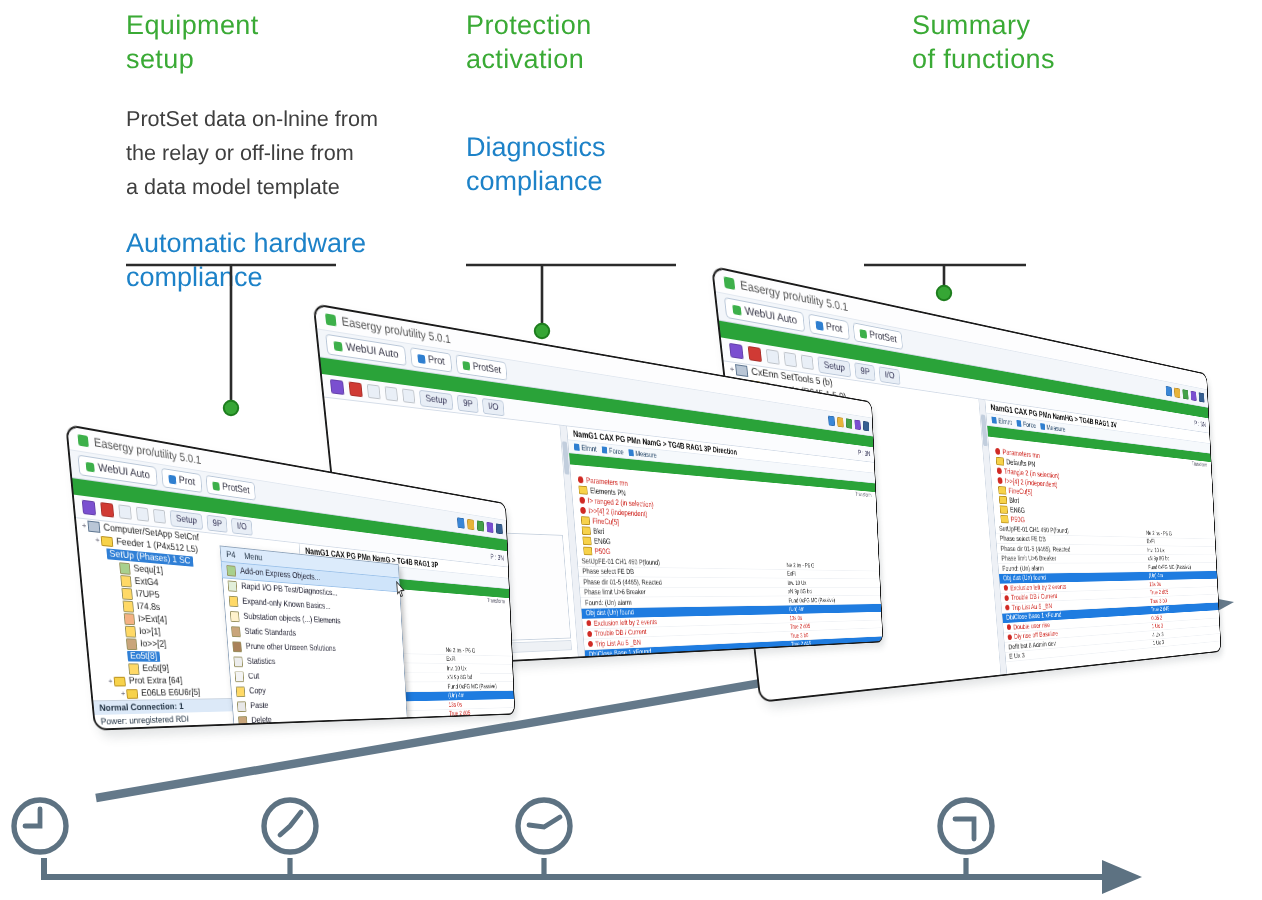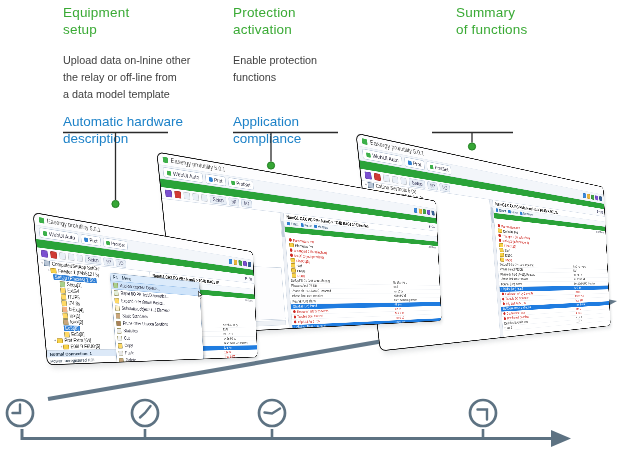--- a/index.html
+++ b/index.html
@@ -117,32 +117,30 @@
     </g>
     <g>
       <circle cx="483" cy="413" r="13" fill="#fff" stroke="#5d7282" stroke-width="2.7"></circle>
       <path d="M477.5,409.5 L487,409.5 L487,419.5" fill="none" stroke="#5d7282" stroke-width="2.4" stroke-linecap="round"></path>
     </g>
   </svg>
 
   <div class="col" id="col1">
     <div class="ghead">Equipment
 setup</div>
-    <div class="body">Upload data on-lnine other
+    <div class="body">ProtSet data on-lnine from
 the relay or off-line from
 a data model template</div>
     <div class="bhead">Automatic hardware
-description</div>
+compliance</div>
   </div>
   <div class="col" id="col2">
     <div class="ghead">Protection
 activation</div>
-    <div class="body">Enable protection
-functions</div>
-    <div class="bhead">Application
+    <div class="bhead">Diagnostics
 compliance</div>
   </div>
   <div class="col" id="col3">
     <div class="ghead">Summary
 of functions</div>
   </div>
 
   <div class="win w1">
       <div class="tbar">
         <span class="appicon"></span>

